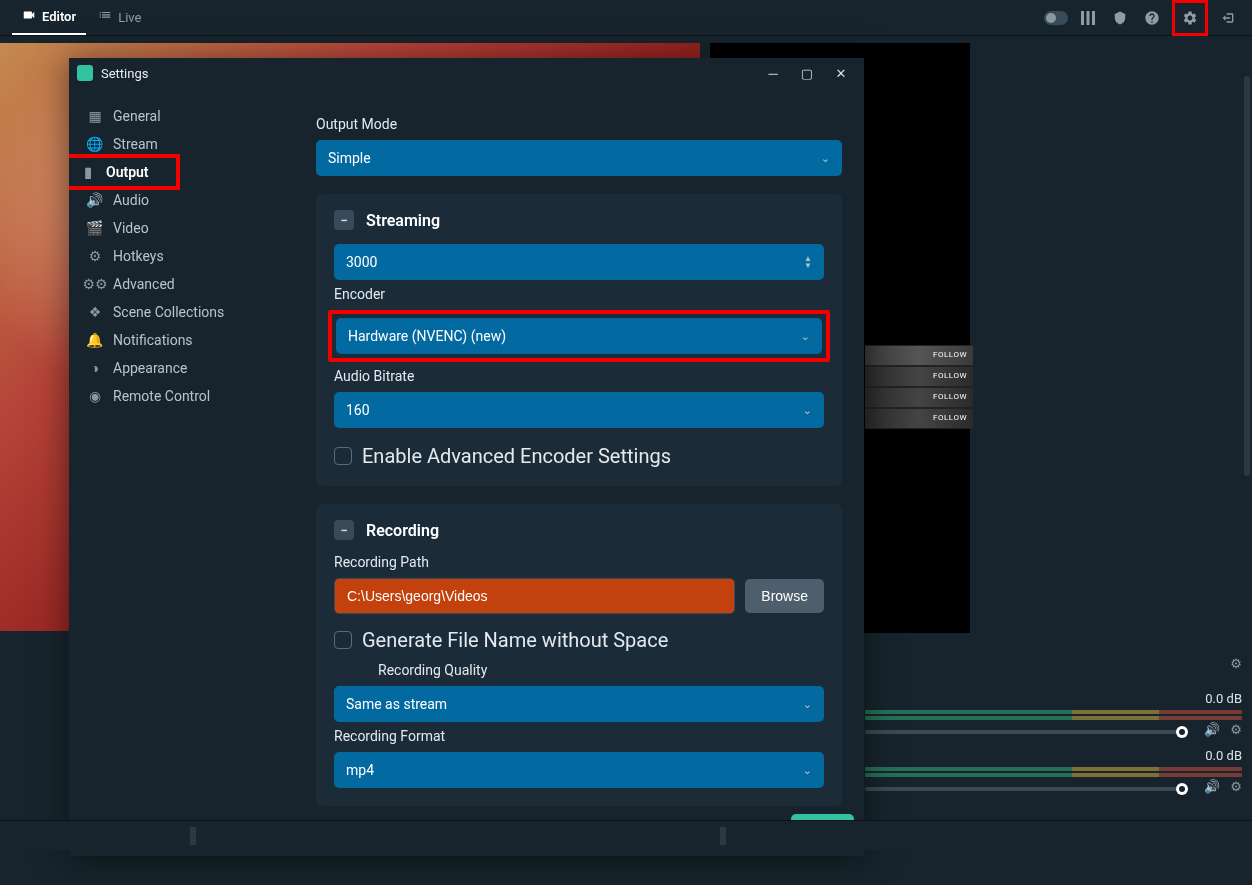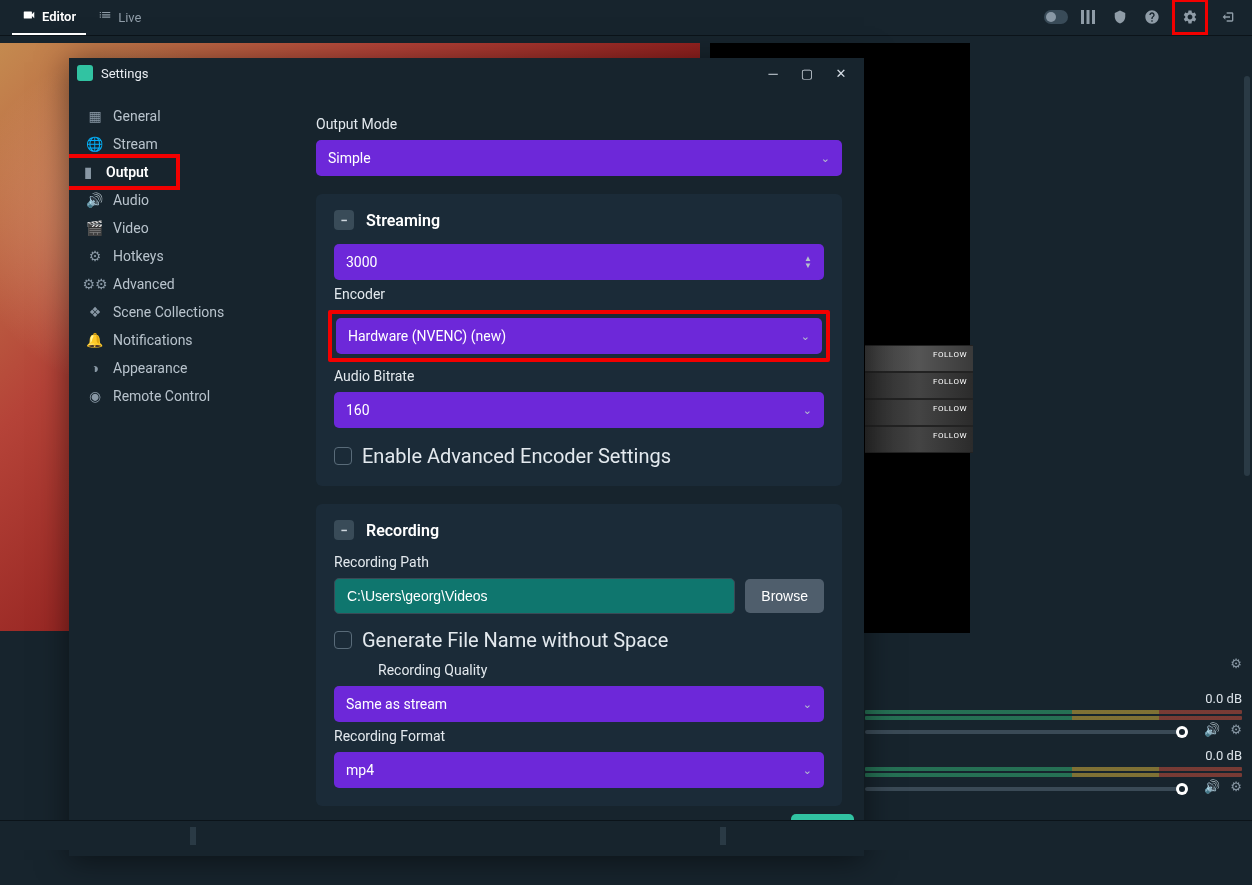--- a/index.html
+++ b/index.html
@@ -9,21 +9,21 @@
   color: #fff;
   width: 1252px;
   height: 885px;
   overflow: hidden;
   position: relative;
 }
 .topbar {
   height: 36px;
   background: #17242d;
   display: flex;
-  align-items: flex-end;
+  align-items: center;
   padding: 0 12px;
   border-bottom: 1px solid #0b1319;
 }
 .topbar-left { display: flex; gap: 2px; }
 .tab {
   display: flex;
   align-items: center;
   gap: 6px;
   padding: 8px 10px;
   color: #8f9ca7;
@@ -63,21 +63,21 @@
   left: 710px; top: 7px;
   width: 260px; height: 590px;
   background: #000;
 }
 .follow-strip {
   position: absolute;
   left: 865px; top: 309px;
   width: 108px;
 }
 .follow-row {
-  height: 27px;
+  height: 21px;
   background: linear-gradient(90deg, #3a3a3a, #555 50%, #3a3a3a);
   border-top: 1px solid #222;
   border-bottom: 1px solid #222;
   font-size: 8px;
   color: #fff;
   text-align: right;
   padding-right: 6px;
   line-height: 17px;
   letter-spacing: 0.5px;
 }
@@ -136,21 +136,21 @@
   width: 136px;
 }
 .content {
   flex: 1;
   padding: 16px 22px;
   overflow-y: auto;
 }
 .field-label { font-size: 14px; color: #e3e9ee; margin-bottom: 8px; margin-top: 6px;}
 .select, .text-input, .num-input {
   width: 100%;
-  background: #6d28d9;
+  background: #0369a1;
   border: none;
   border-radius: 5px;
   padding: 10px 12px;
   color: #fff;
   font-size: 14px;
   display: flex;
   align-items: center;
   justify-content: space-between;
   cursor: pointer;
 }
@@ -186,21 +186,21 @@
   flex-shrink:0;
 }
 .check-label { font-size: 20px; color: #e3e9ee;}
 .encoder-highlight {
   border: 4px solid #f20000;
   border-radius: 2px;
   padding: 4px;
   margin: 2px -6px;
 }
 .text-input-plain {
-  background: #0f766e;
+  background: #c2410c;
   border: 1px solid #3a4a56;
   border-radius: 5px;
   padding: 9px 12px;
   color: #fff;
   font-size: 14px;
   flex:1;
 }
 .browse-btn {
   background: #4f5e6c;
   border: none;

